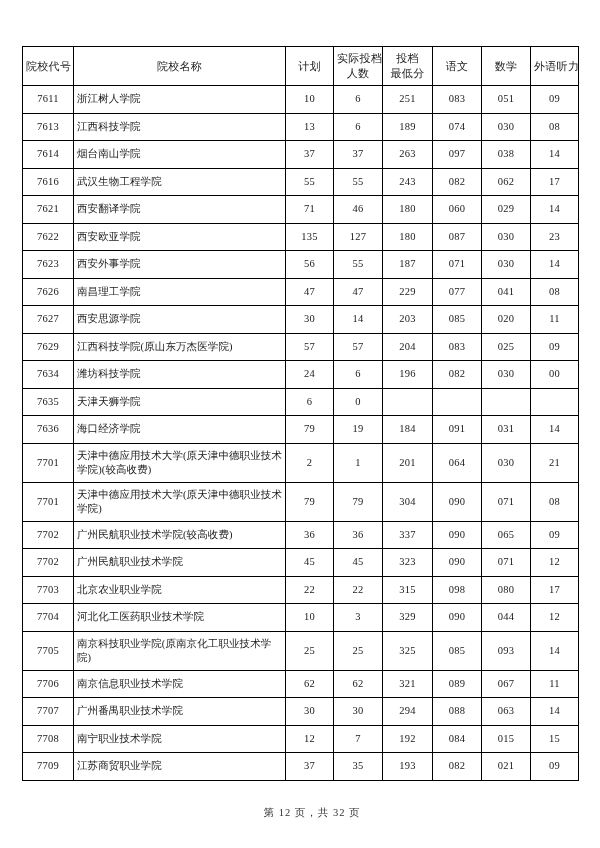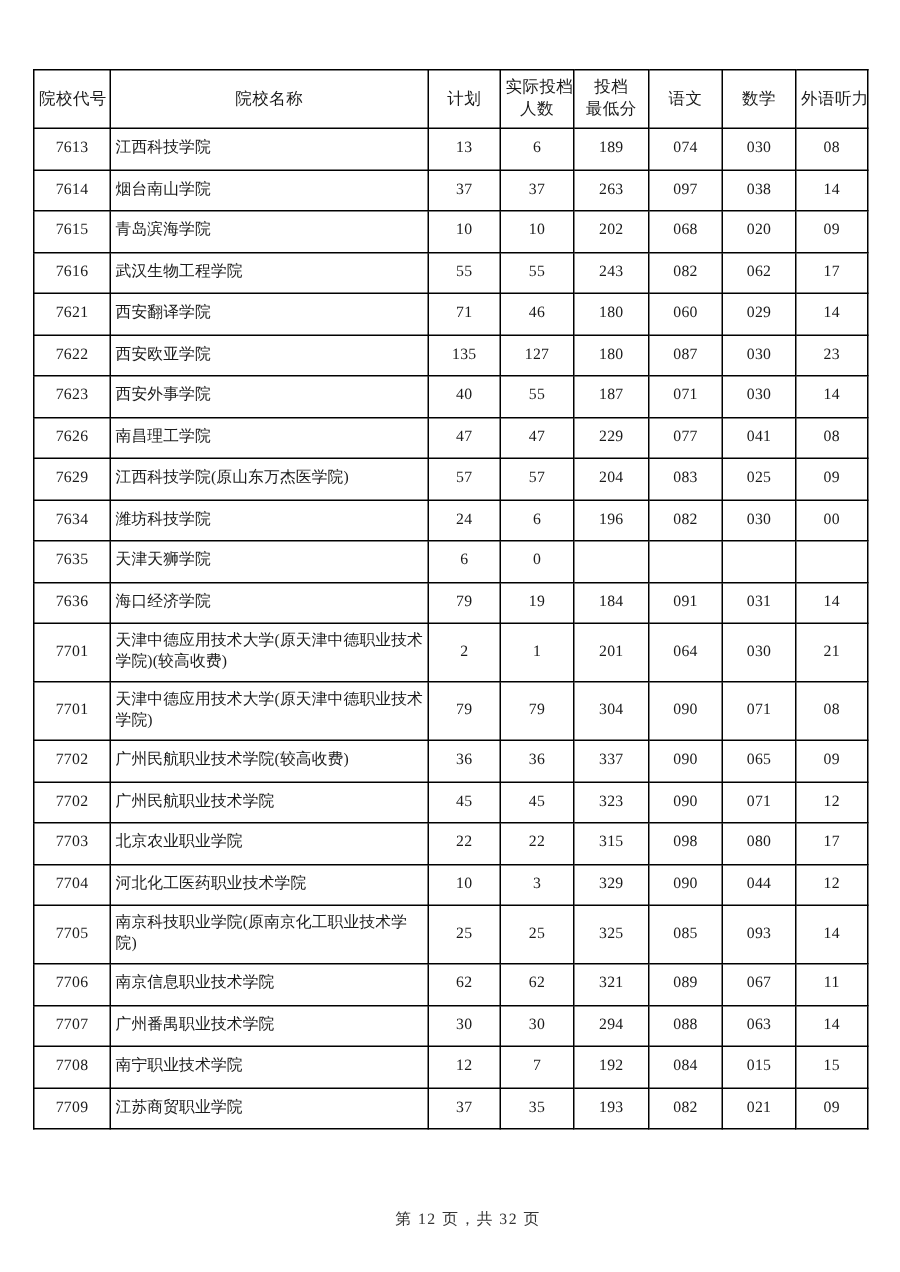--- a/index.html
+++ b/index.html
@@ -139,48 +139,48 @@
             <th>
               <span class="hdr-l1">数学</span>
             </th>
             <th>
               <span class="hdr-l1">外语听力</span>
             </th>
           </tr>
       </thead>
       <tbody>
           <tr class="r1">
+            <td class="code">7611</td>
+            <td class="name">浙江树人学院</td>
+            <td class="num">10</td>
+            <td class="num">6</td>
+            <td class="num">251</td>
+            <td class="num">083</td>
+            <td class="num">051</td>
+            <td class="num">09</td>
+          </tr>
+          <tr class="r1">
             <td class="code">7613</td>
             <td class="name">江西科技学院</td>
             <td class="num">13</td>
             <td class="num">6</td>
             <td class="num">189</td>
             <td class="num">074</td>
             <td class="num">030</td>
             <td class="num">08</td>
           </tr>
           <tr class="r1">
             <td class="code">7614</td>
             <td class="name">烟台南山学院</td>
             <td class="num">37</td>
             <td class="num">37</td>
             <td class="num">263</td>
             <td class="num">097</td>
             <td class="num">038</td>
             <td class="num">14</td>
-          </tr>
-          <tr class="r1">
-            <td class="code">7615</td>
-            <td class="name">青岛滨海学院</td>
-            <td class="num">10</td>
-            <td class="num">10</td>
-            <td class="num">202</td>
-            <td class="num">068</td>
-            <td class="num">020</td>
-            <td class="num">09</td>
           </tr>
           <tr class="r1">
             <td class="code">7616</td>
             <td class="name">武汉生物工程学院</td>
             <td class="num">55</td>
             <td class="num">55</td>
             <td class="num">243</td>
             <td class="num">082</td>
             <td class="num">062</td>
             <td class="num">17</td>
@@ -201,36 +201,46 @@
             <td class="num">135</td>
             <td class="num">127</td>
             <td class="num">180</td>
             <td class="num">087</td>
             <td class="num">030</td>
             <td class="num">23</td>
           </tr>
           <tr class="r1">
             <td class="code">7623</td>
             <td class="name">西安外事学院</td>
-            <td class="num">40</td>
+            <td class="num">56</td>
             <td class="num">55</td>
             <td class="num">187</td>
             <td class="num">071</td>
             <td class="num">030</td>
             <td class="num">14</td>
           </tr>
           <tr class="r1">
             <td class="code">7626</td>
             <td class="name">南昌理工学院</td>
             <td class="num">47</td>
             <td class="num">47</td>
             <td class="num">229</td>
             <td class="num">077</td>
             <td class="num">041</td>
             <td class="num">08</td>
+          </tr>
+          <tr class="r1">
+            <td class="code">7627</td>
+            <td class="name">西安思源学院</td>
+            <td class="num">30</td>
+            <td class="num">14</td>
+            <td class="num">203</td>
+            <td class="num">085</td>
+            <td class="num">020</td>
+            <td class="num">11</td>
           </tr>
           <tr class="r1">
             <td class="code">7629</td>
             <td class="name">江西科技学院(原山东万杰医学院)</td>
             <td class="num">57</td>
             <td class="num">57</td>
             <td class="num">204</td>
             <td class="num">083</td>
             <td class="num">025</td>
             <td class="num">09</td>

